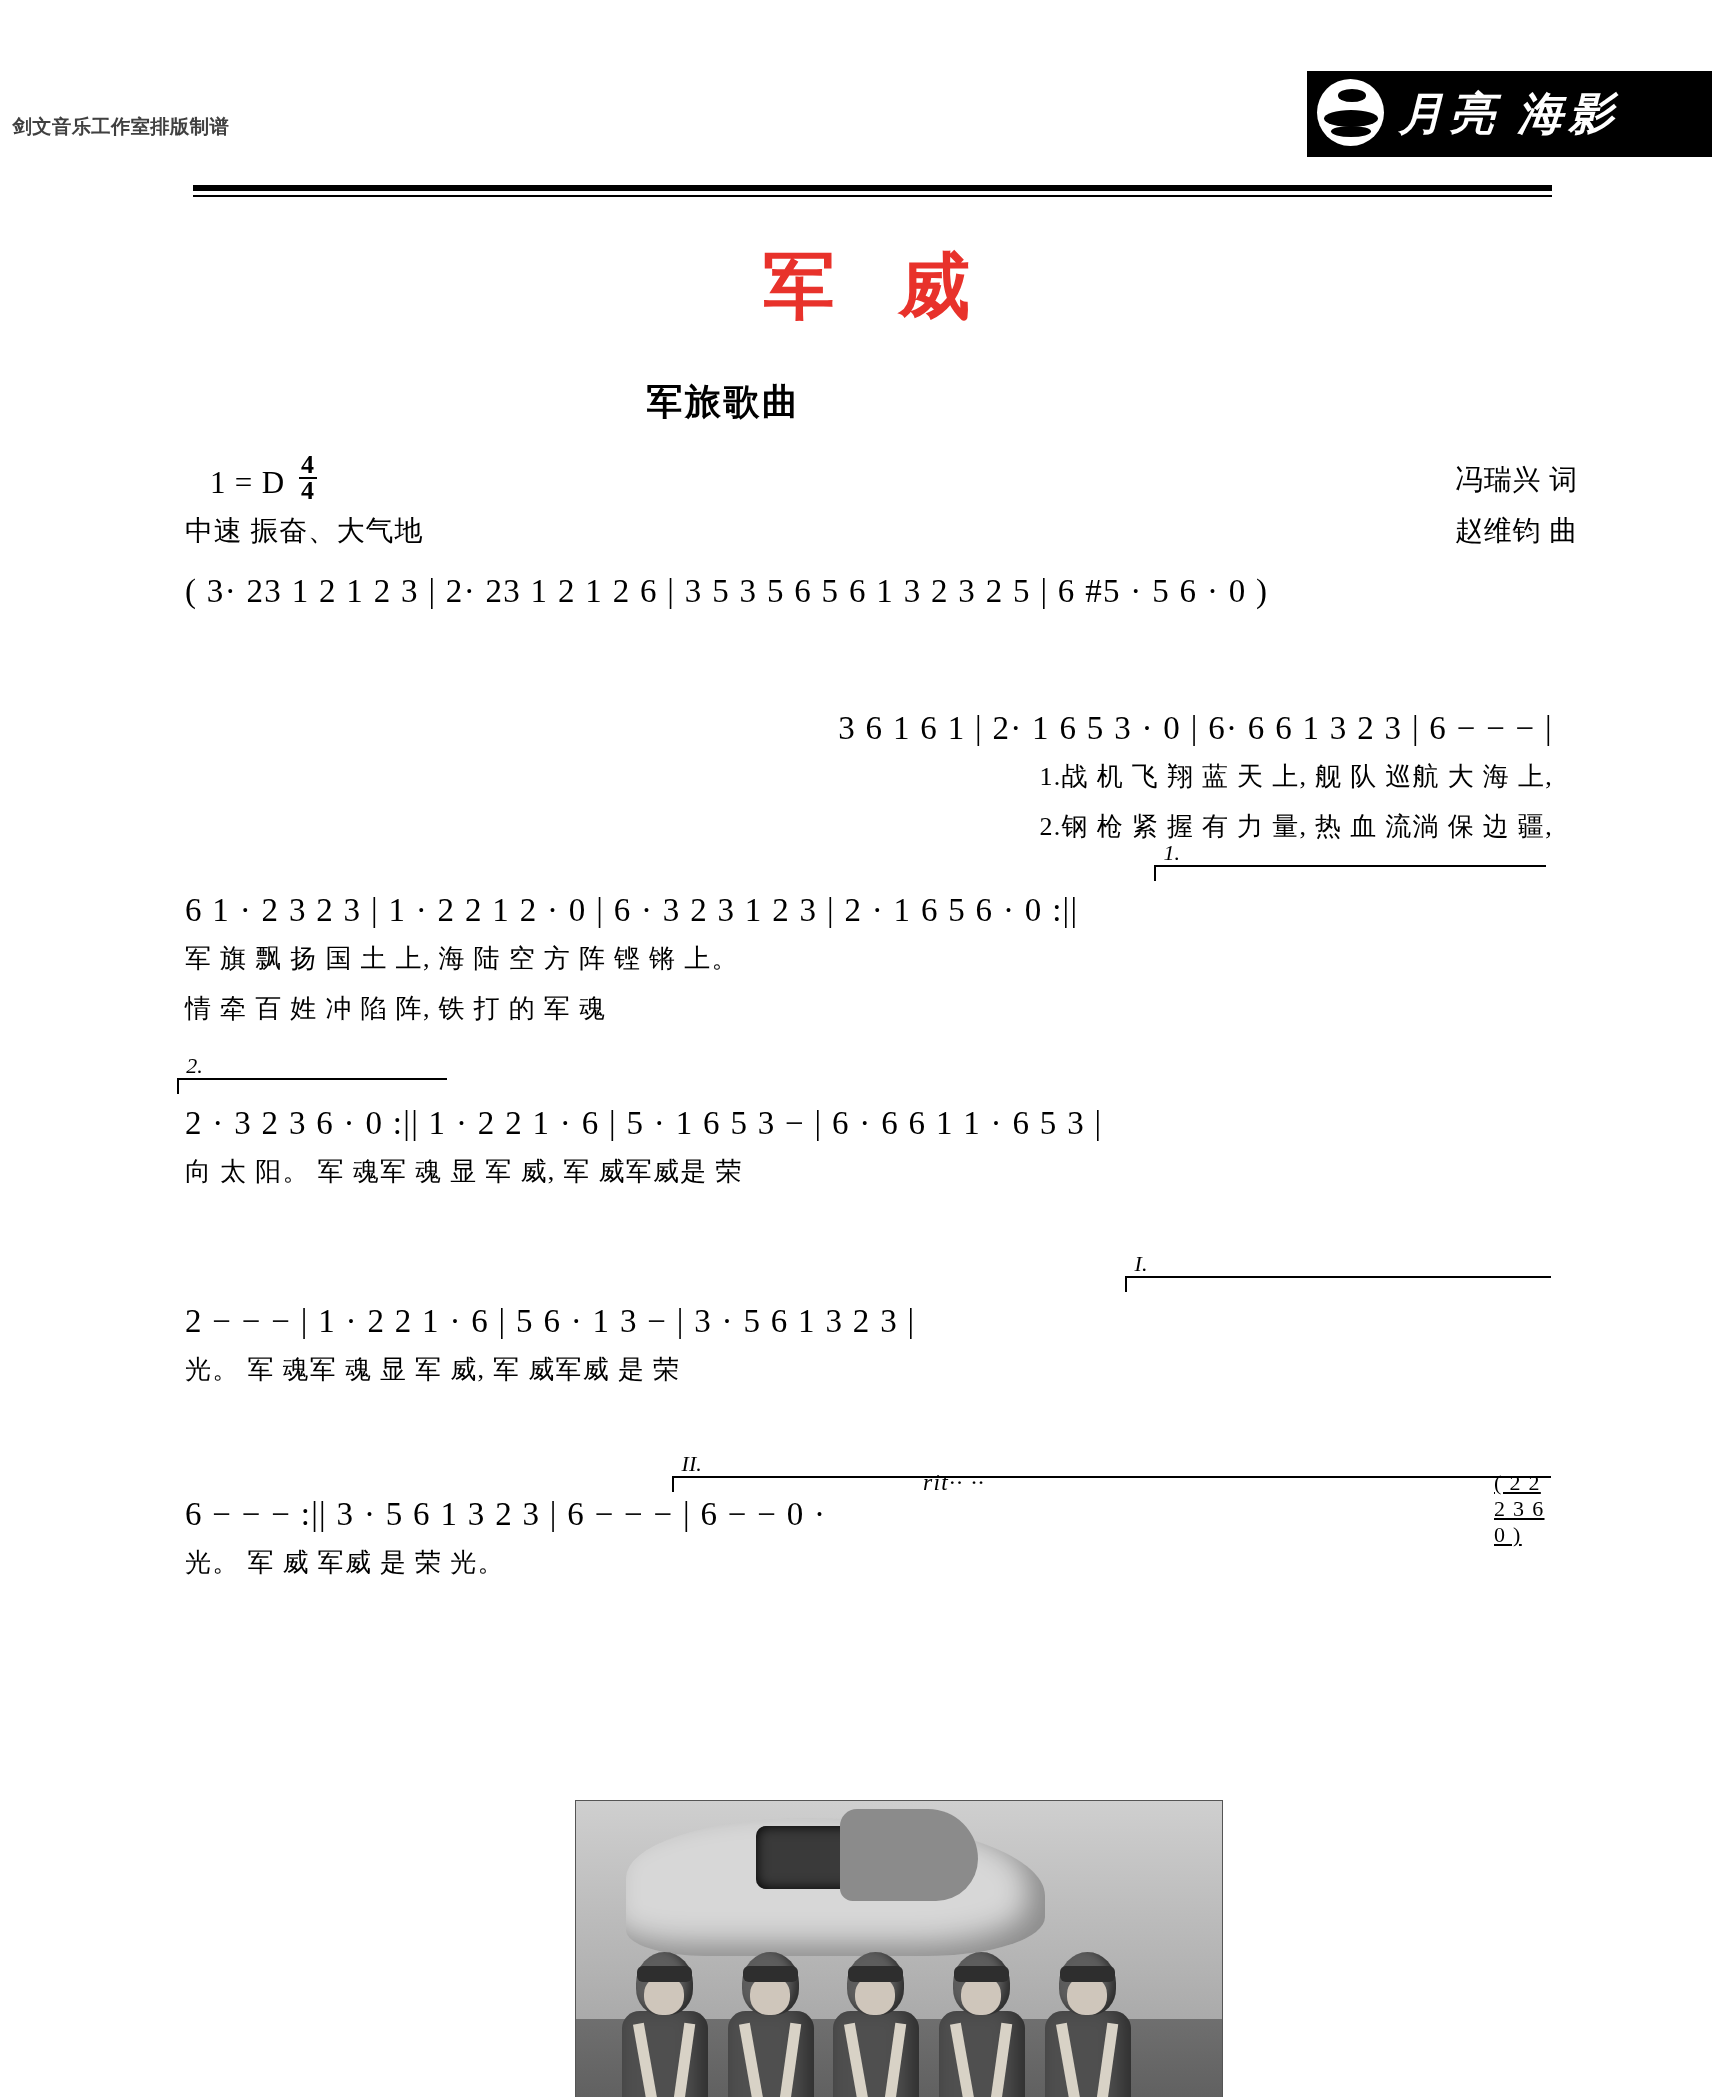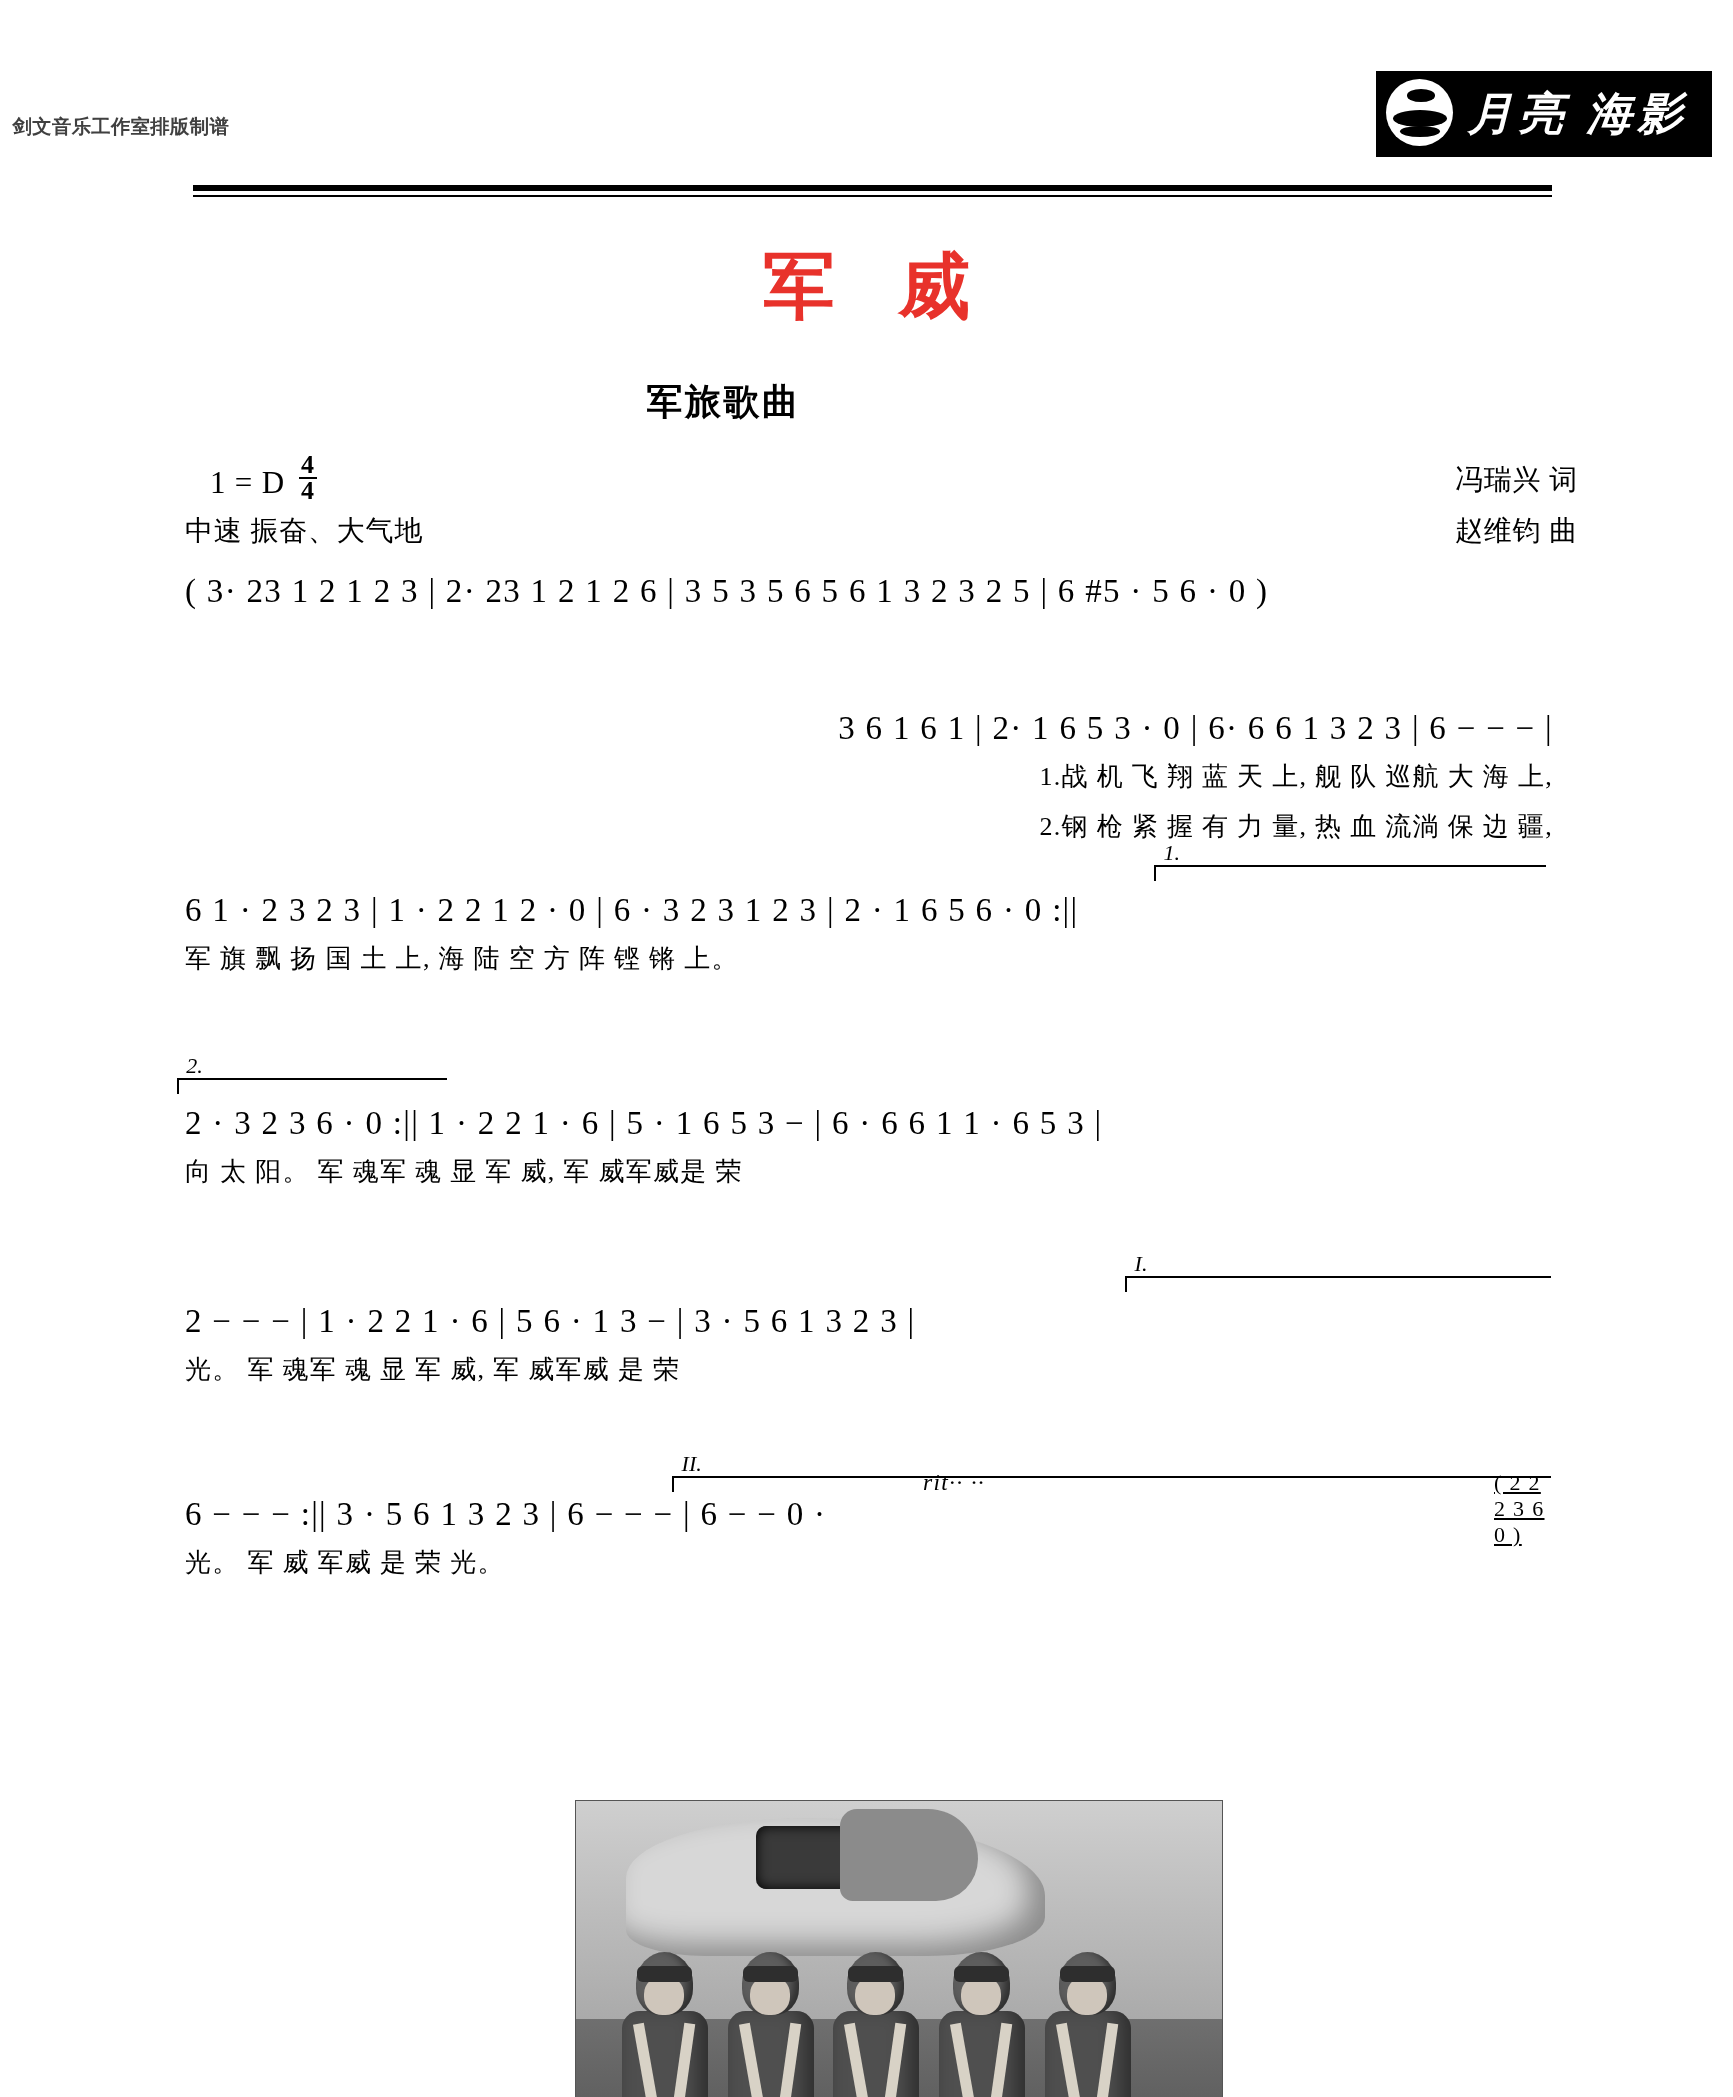--- a/index.html
+++ b/index.html
@@ -29,21 +29,21 @@
     font-family: "Liberation Sans", "DejaVu Sans", sans-serif;
     font-size: 19.3px;
     font-weight: bold;
     letter-spacing: 0.4px;
     color: #404040;
   }
   .logo-box {
     position: absolute;
     right: 21px;
     top: 71px;
-    width: 336px;
+    width: 405px;
     height: 86px;
     background: #000;
     display: flex;
     align-items: center;
   }
   .logo-mark {
     position: relative;
     width: 80px;
     height: 80px;
     margin-left: 2.5px;
@@ -334,20 +334,21 @@
     <div class="lyric-row">1.战 机 飞   翔 蓝   天   上,        舰 队 巡航 大    海   上,</div>
     <div class="lyric-row">2.钢 枪 紧   握 有   力   量,        热 血 流淌 保   边   疆,</div>
   </div>
 
   <div class="system sys2">
     <div class="bracket" style="left:969px; top:-29px; width:390px;">
       <span class="lbl">1.</span>
     </div>
     <div class="notes-row">6   1 · 2  3 2 3 | 1 · 2 2 1  2 · 0 | 6 · 3 2 3  1 2 3 | 2 · 1 6 5 6 · 0 :||</div>
     <div class="lyric-row">军 旗   飘 扬 国  土 上,      海 陆 空 方 阵 铿   锵   上。</div>
+    <div class="lyric-row">情 牵   百  姓 冲  陷 阵,     铁  打 的 军  魂</div>
   </div>
 
   <div class="system sys3">
     <div class="bracket" style="left:-8.4px; top:-29px; width:268px;">
       <span class="lbl">2.</span>
     </div>
     <div class="notes-row">2 · 3 2 3  6 · 0 :|| 1 · 2  2   1 · 6 | 5 · 1 6 5  3 − | 6 · 6 6 1 1 · 6 5 3 |</div>
     <div class="lyric-row">向   太   阳。    军 魂军 魂    显  军   威,    军 威军威是   荣</div>
   </div>
 

